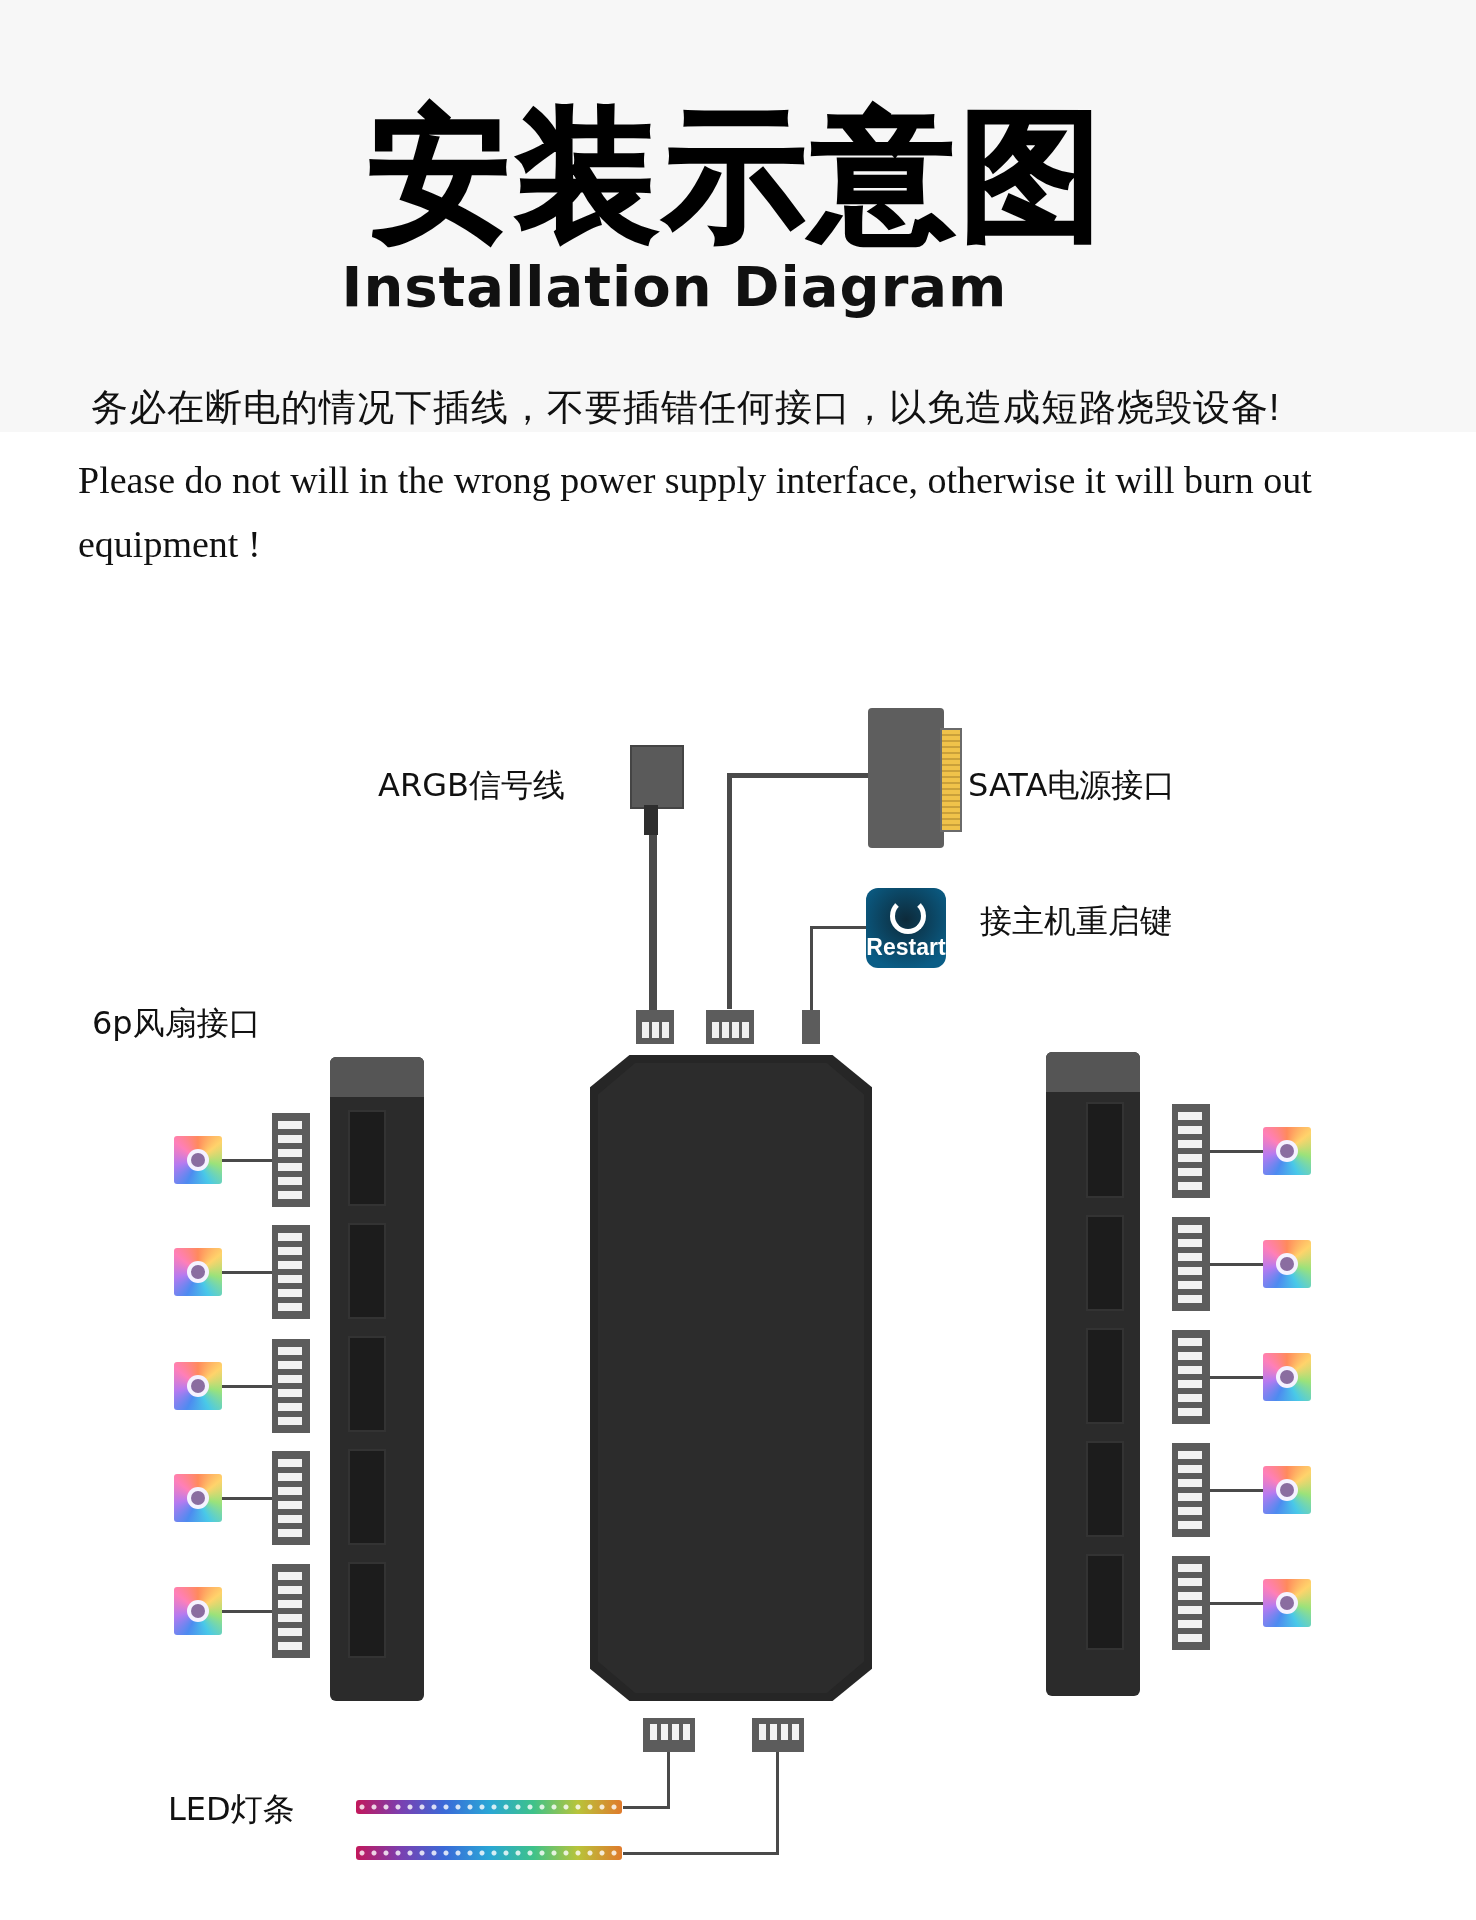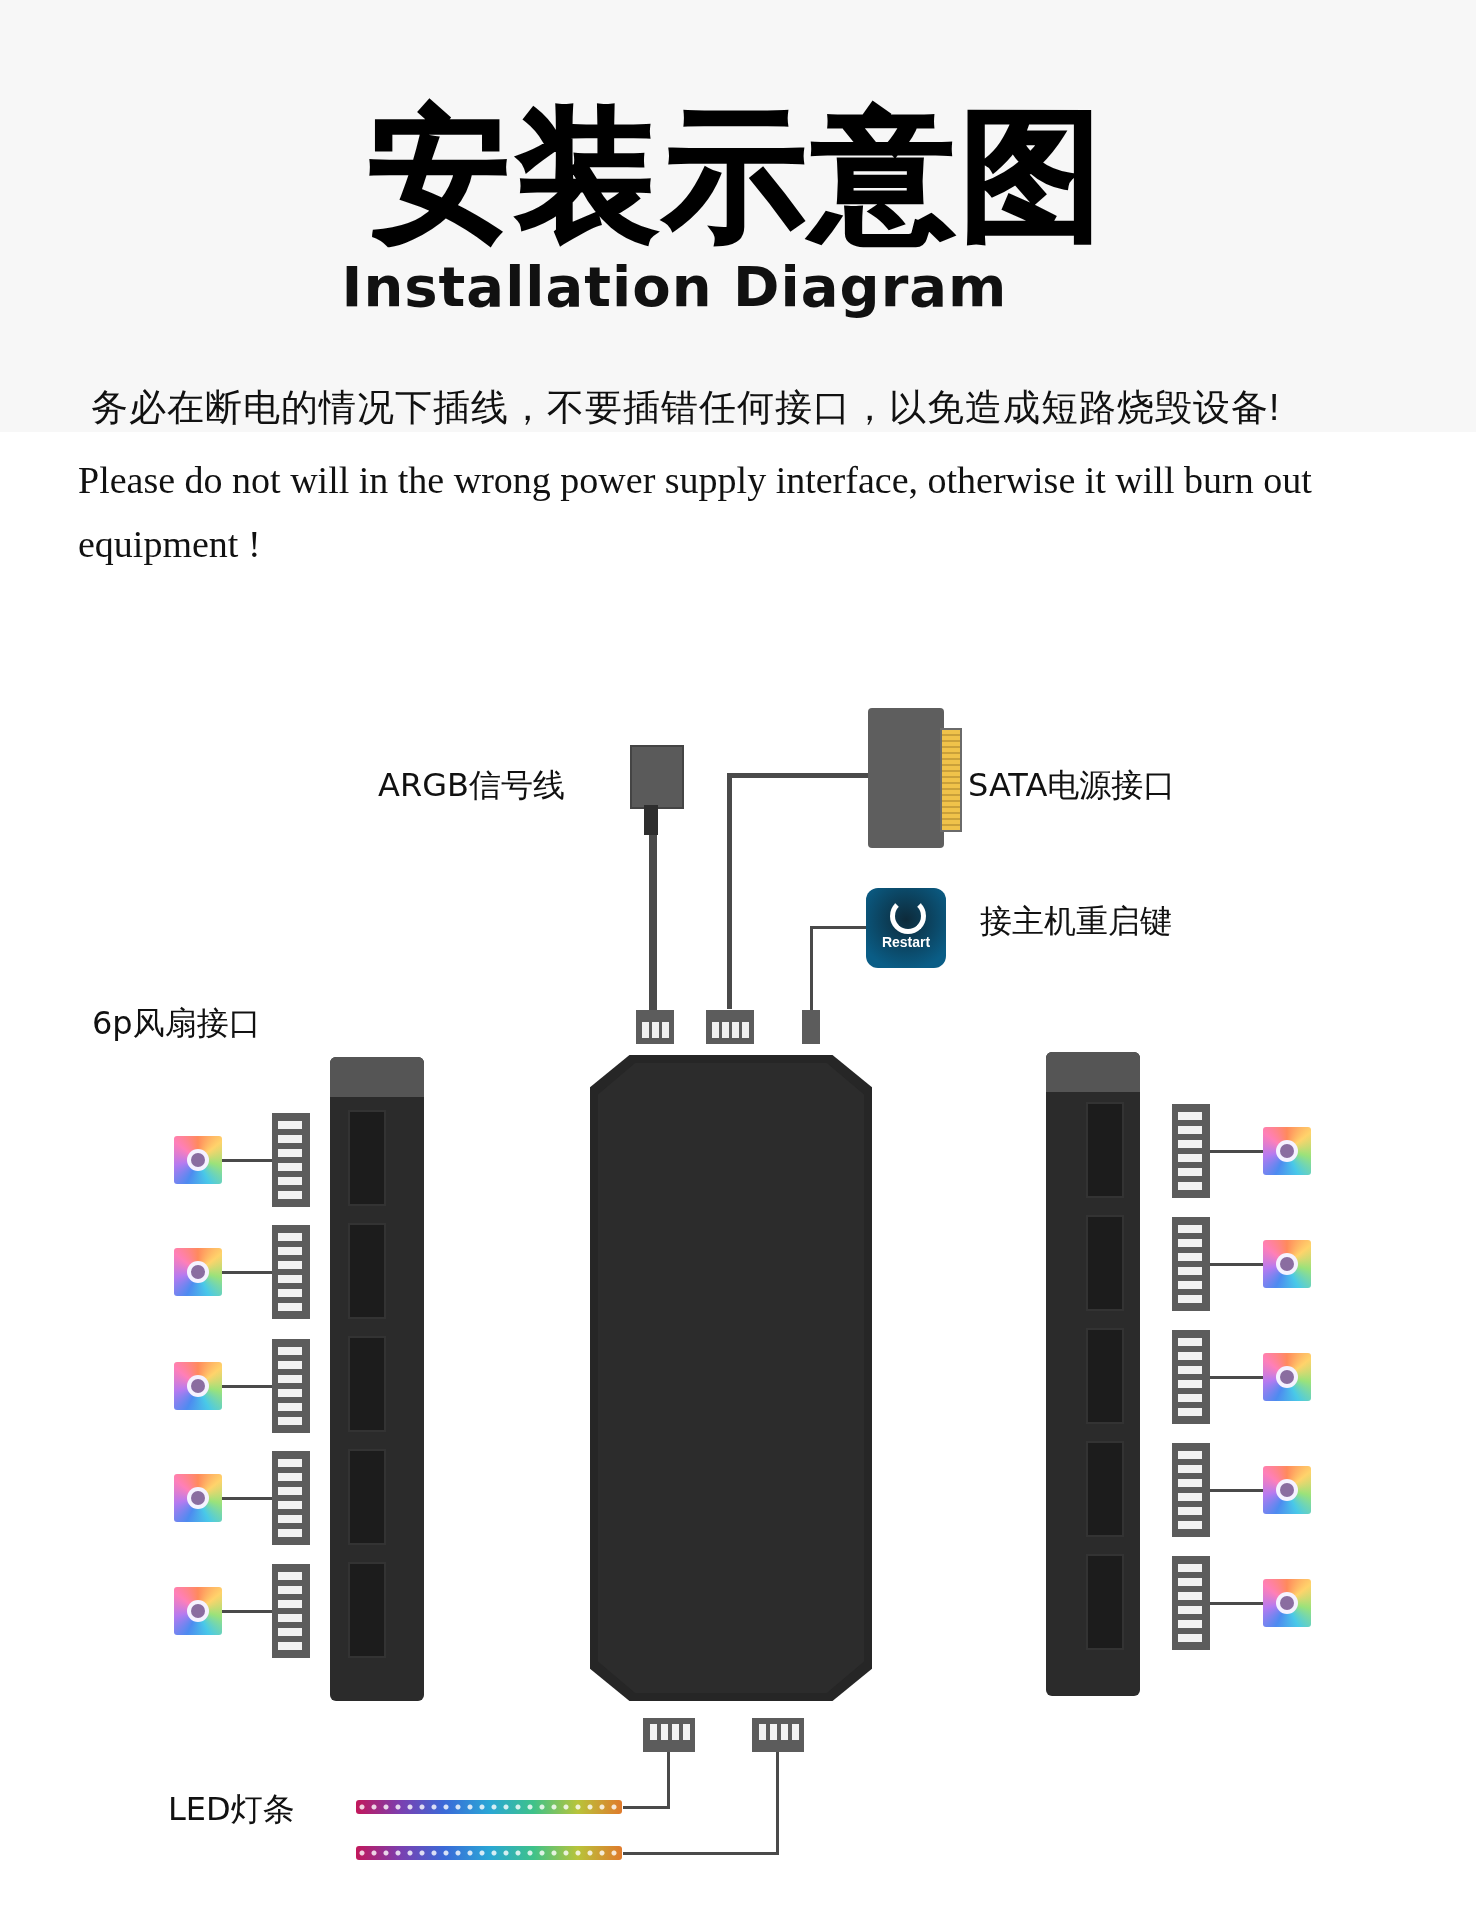--- a/index.html
+++ b/index.html
@@ -26,21 +26,21 @@
   .fan::after{content:"";position:absolute;left:17px;top:17px;width:14px;height:14px;border-radius:50%;background:#8a6da0;box-shadow:0 0 0 4px #f5f2ff;}
   .plug4{position:absolute;height:34px;background:#5c5c5c;}
   .plug4 .pin{position:absolute;top:6px;width:7px;height:16px;background:#f2f2f2;}
   .led{position:absolute;width:266px;height:14px;border-radius:3px;
        background:linear-gradient(90deg,#c2185b,#7b3fb0,#3a6ad8,#2aa6d6,#3ec28a,#b8c43a,#e07a2c);}
   .led-dots{position:absolute;left:0;top:0;width:100%;height:100%;
        background:radial-gradient(circle,#ffffff 0 2px,transparent 3px) 0 0/12px 14px repeat-x;opacity:.8;}
   .restart{left:866px;top:888px;width:80px;height:80px;border-radius:12px;
        background:radial-gradient(circle at 50% 40%,#0d2a3a,#0a5d86 80%);}
   .restart-ring{position:absolute;left:24px;top:10px;width:26px;height:26px;border:5px solid #fff;border-radius:50%;border-top-color:transparent;}
-  .restart-text{position:absolute;left:0;width:80px;top:46px;text-align:center;color:#fff;font-size:14px;font-weight:bold;font-family:"Liberation Sans",sans-serif;}
+  .restart-text{position:absolute;left:0;width:80px;top:46px;text-align:center;color:#fff;font-size:23px;font-weight:bold;font-family:"Liberation Sans",sans-serif;}
   .sata{left:868px;top:708px;width:76px;height:140px;background:#5e5e5e;border-radius:4px;}
   .sata-pins{position:absolute;left:72px;top:20px;width:18px;height:100px;
        background:repeating-linear-gradient(180deg,#f0c24a 0 4px,#caa03a 4px 6px);border:2px solid #6a6a6a;}
   .argb-plug{left:630px;top:745px;width:50px;height:60px;background:#5a5a5a;border:2px solid #444;}
 </style>
 </head>
 <body>
 
 <div class="topband"></div>
 

